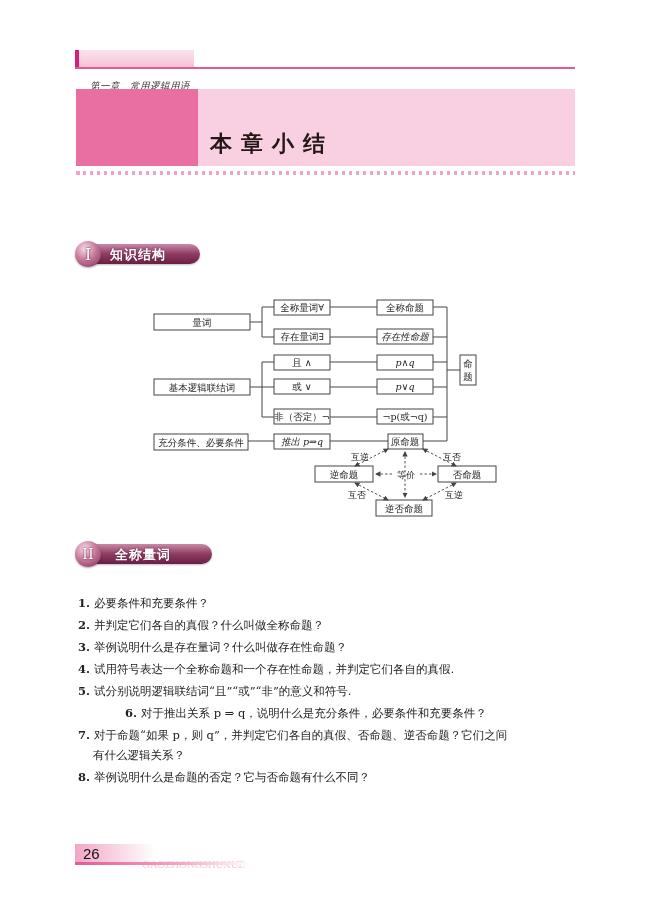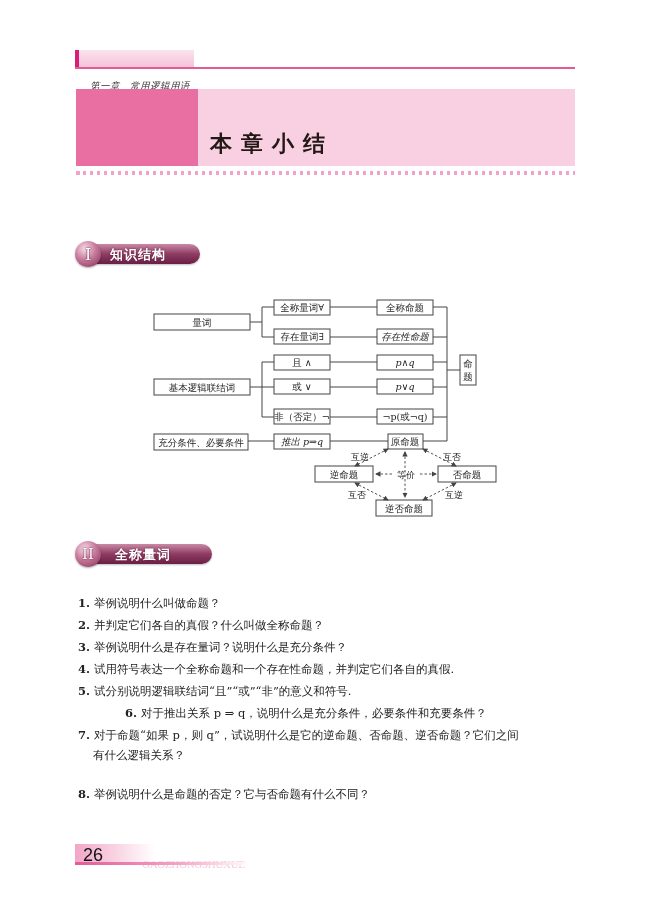--- a/index.html
+++ b/index.html
@@ -31,21 +31,21 @@
          box-shadow:0 1px 2px rgba(0,0,0,0.3); }
   .orb-num { width:26px; height:26px; line-height:26px; text-align:center;
              font-family:"DejaVu Serif", serif; font-size:17px; color:#fff;
              text-shadow:0 0 1px #6d2447, 0 0 2px #6d2447; }
   
   .q { left:78px; font-size:11.5px; color:#222; white-space:nowrap; line-height:14px; }
   .q .n { font-weight:bold; margin-right:4px; }
   
   .ftr-block { left:75px; top:844px; width:80px; height:18px;
                background:linear-gradient(90deg,#f2a6c6 0%,#f7cadd 40%,#ffffff 100%); }
-  .ftr-num { left:83px; top:845px; font-family:"Liberation Sans", sans-serif; font-size:18px; color:#111; }
+  .ftr-num { left:83px; top:845px; font-family:"Liberation Sans", sans-serif; font-size:15px; color:#111; }
   .ftr-wm { left:142px; top:858px; font-family:Liberation Serif, serif; font-size:11px;
             color:#f3cbdc; letter-spacing:-0.3px; white-space:nowrap; }
   .ftr-line { left:75px; top:862px; width:175px; height:3px;
               background:linear-gradient(90deg,#e35a96 0%,#f2a6c6 60%,#ffffff 100%); }
   svg text { font-family:"DejaVu Serif", serif; }
 </style>
 </head>
 <body>
 
 <div class="abs hdr-bar"></div>
@@ -163,26 +163,26 @@
 
   <text x="468" y="367" font-size="9.5" text-anchor="middle" fill="#222">命</text>
   <text x="468" y="380" font-size="9.5" text-anchor="middle" fill="#222">题</text>
 </svg>
 
 <div class="abs pill" style="left:84px; top:544px; width:128px;"></div>
 <div class="abs pill-text" style="left:115px; top:546px;">全称量词</div>
 <div class="abs orb" style="left:75px; top:541px;"></div>
 <div class="abs orb-num" style="left:75px; top:541px; font-size:15px;">II</div>
 
-<div class="abs q" style="top:596px;"><span class="n">1.</span><span>举例说明什么叫做命题？</span></div>
+<div class="abs q" style="top:596px;"><span class="n">1.</span><span>必要条件和充要条件？</span></div>
 <div class="abs q" style="top:618px;"><span class="n">2.</span><span>并判定它们各自的真假？什么叫做全称命题？</span></div>
-<div class="abs q" style="top:640px;"><span class="n">3.</span><span>举例说明什么是存在量词？说明什么是充分条件？</span></div>
+<div class="abs q" style="top:640px;"><span class="n">3.</span><span>举例说明什么是存在量词？什么叫做存在性命题？</span></div>
 <div class="abs q" style="top:662px;"><span class="n">4.</span><span>试用符号表达一个全称命题和一个存在性命题，并判定它们各自的真假.</span></div>
 <div class="abs q" style="top:684px;"><span class="n">5.</span><span>试分别说明逻辑联结词“且”“或”“非”的意义和符号.</span></div>
 <div class="abs q" style="top:706px;margin-left:47px;"><span class="n">6.</span><span>对于推出关系 p ⇒ q，说明什么是充分条件，必要条件和充要条件？</span></div>
-<div class="abs q" style="top:728px;"><span class="n">7.</span><span>对于命题“如果 p，则 q”，试说明什么是它的逆命题、否命题、逆否命题？它们之间</span></div>
+<div class="abs q" style="top:728px;"><span class="n">7.</span><span>对于命题“如果 p，则 q”，并判定它们各自的真假、否命题、逆否命题？它们之间</span></div>
 <div class="abs q" style="top:748px; left:93px;">有什么逻辑关系？</div>
-<div class="abs q" style="top:770px;margin-top:17px;"><span class="n">8.</span><span>举例说明什么是命题的否定？它与否命题有什么不同？</span></div>
+<div class="abs q" style="top:770px;"><span class="n">8.</span><span>举例说明什么是命题的否定？它与否命题有什么不同？</span></div>
 
 <div class="abs ftr-block"></div>
 <div class="abs ftr-num">26</div>
 <div class="abs ftr-wm">GAOZHONGSHUXUE</div>
 <div class="abs ftr-line"></div>
 
 </body></html>

